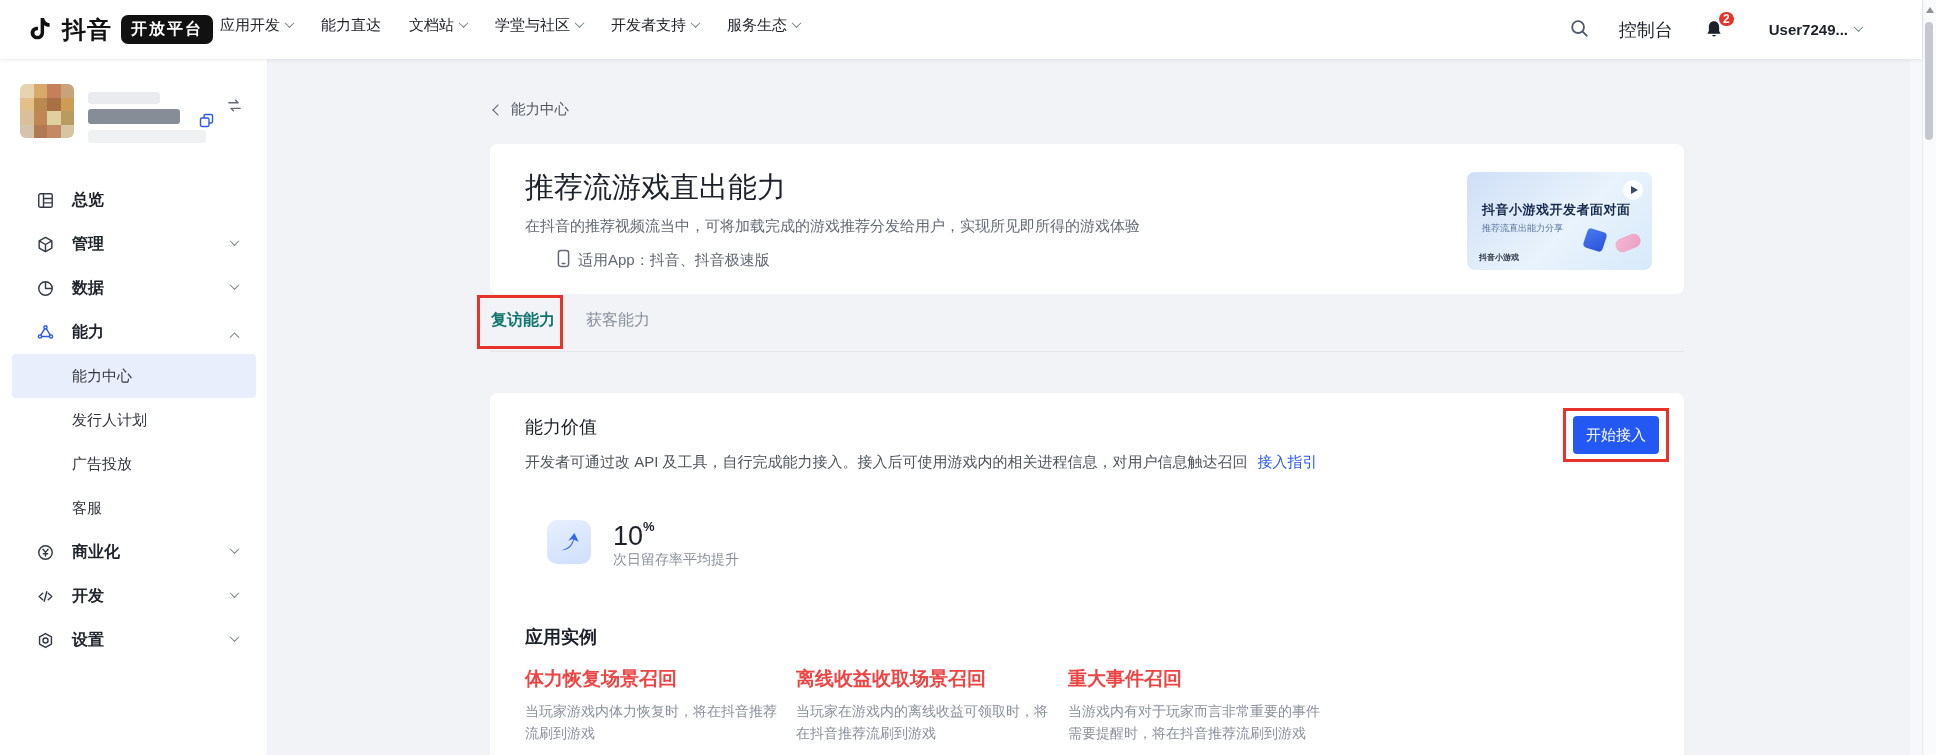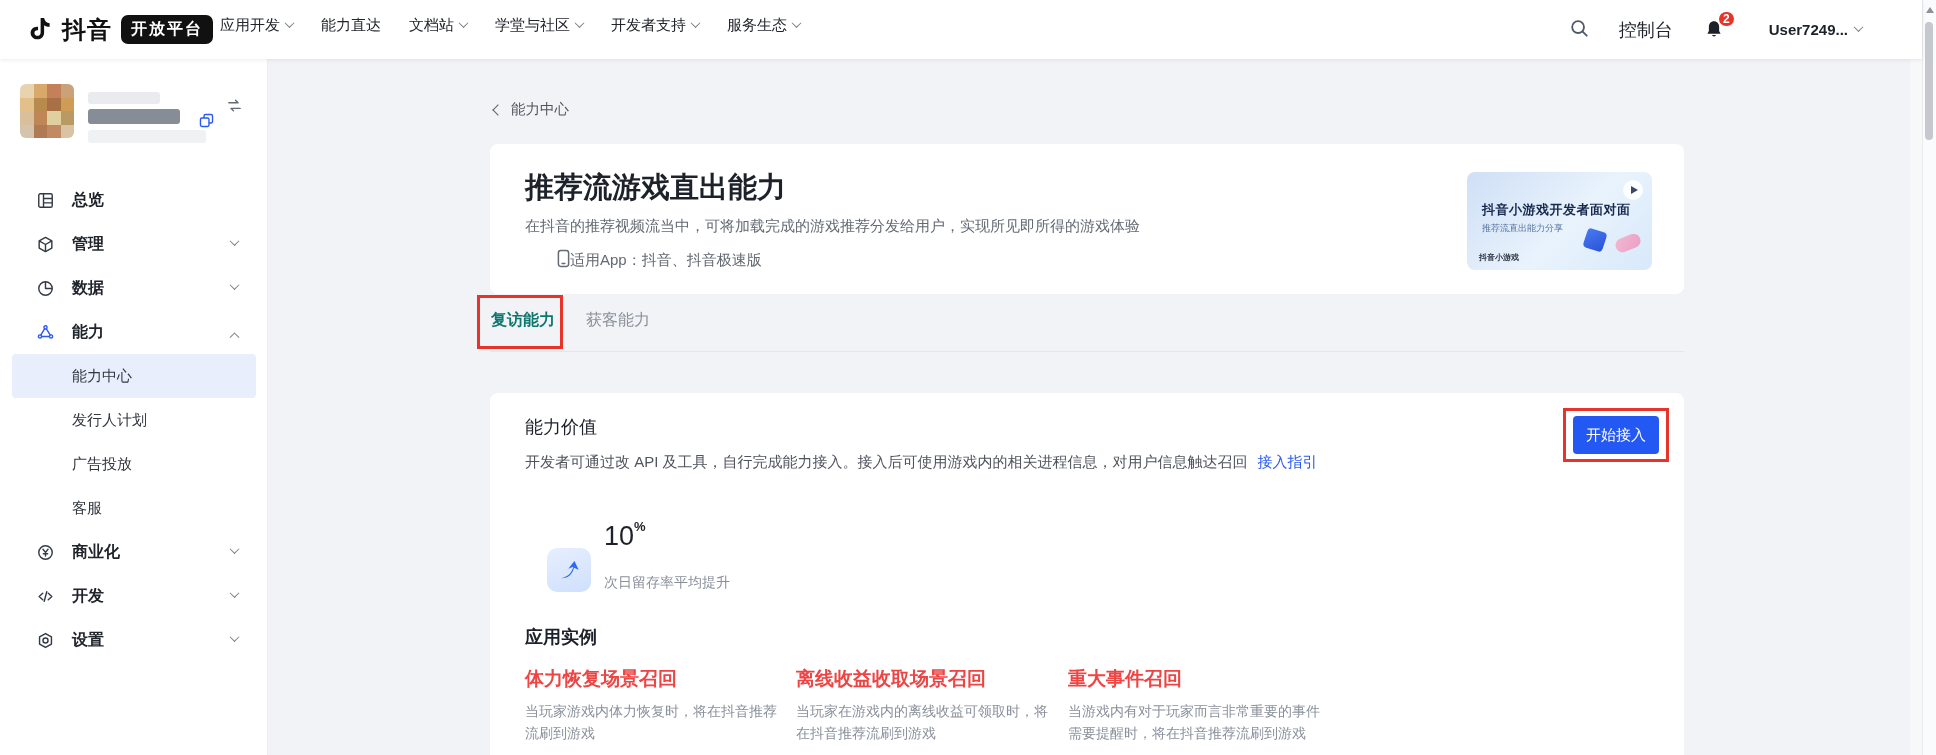--- a/index.html
+++ b/index.html
@@ -47,23 +47,23 @@
   #right-strip { left:1910px; top:59px; width:12px; height:696px; background:#f7f8fa; }
   #scrollbar { left:1922px; top:0; width:14px; height:755px; background:#fafbfc; border-left:1px solid #e9eaec; }
   #sb-arrow { left:1926px; top:7px; width:0; height:0; border-left:4px solid transparent; border-right:4px solid transparent; border-bottom:6px solid #8d9198; }
   #sb-thumb { left:1925px; top:22px; width:8px; height:118px; border-radius:4px; background:#c5c9cf; }
 
   #breadcrumb { left:494px; top:100px; display:flex; align-items:center; gap:9px; cursor:pointer; }
   #breadcrumb .bc-chev { width:8px; height:8px; border-left:1.7px solid #5a6068; border-bottom:1.7px solid #5a6068; transform:rotate(45deg); }
   #breadcrumb .bc-label { font-size:14.5px; color:#50555d; }
 
   #hero-card { left:490px; top:144px; width:1194px; height:150px; background:#fff; border-radius:8px; }
-  #hero-title { left:525px; top:168px; font-size:29px; font-weight:700; color:#1d2129; }
+  #hero-title { left:525px; top:168px; font-size:29px; font-weight:400; color:#1d2129; }
   #hero-desc { left:525px; top:217px; font-size:15px; color:#646a73; }
-  #hero-apps { left:525px; top:249px; display:flex; align-items:center; font-size:15px; color:#646a73;padding-left:32px; }
+  #hero-apps { left:525px; top:249px; display:flex; align-items:center; gap:8px; font-size:15px; color:#646a73;padding-left:32px; }
 
   #banner { left:1467px; top:172px; width:185px; height:98px; border-radius:8px; overflow:hidden; cursor:pointer;
             background:linear-gradient(135deg,#cfdff6 0%,#e9f3fc 55%,#d7e9fa 100%); }
   #banner-title { position:absolute; left:15px; top:29px; font-size:13px; font-weight:800; color:#17294e; letter-spacing:.5px; }
   #banner-sub { position:absolute; left:15px; top:50px; font-size:9px; color:#54729f; }
   #banner-brand { position:absolute; left:12px; bottom:7px; font-size:8px; font-weight:700; color:#2b3342; }
   #banner-play { position:absolute; right:9px; top:8px; width:20px; height:20px; border-radius:50%; background:rgba(255,255,255,.9); display:flex; align-items:center; justify-content:center; }
   #banner-play:after { content:""; width:0; height:0; border-left:7px solid #3a4a66; border-top:4.5px solid transparent; border-bottom:4.5px solid transparent; margin-left:2px; }
   .bn-cube { position:absolute; left:118px; top:58px; width:20px; height:20px; background:linear-gradient(135deg,#4a79f2,#2a53d8); border-radius:4px; transform:rotate(18deg); }
   .bn-pink { position:absolute; left:148px; top:64px; width:26px; height:14px; background:linear-gradient(135deg,#f3b6d2,#eba0c4); border-radius:8px; transform:rotate(-22deg); }
@@ -76,27 +76,27 @@
   .annotation { border:3px solid #e8332a; background:transparent; z-index:40; }
   #anno-tab { left:477px; top:295px; width:86px; height:54px; }
   #anno-cta { left:1563px; top:408px; width:106px; height:54px; }
 
   #cap-card { left:490px; top:393px; width:1194px; height:362px; background:#fff; border-radius:8px 8px 0 0; }
   #cap-heading { left:525px; top:415px; font-size:18px; font-weight:400; color:#1d2129; }
   #cap-desc { left:525px; top:453px; font-size:15px; color:#50555d; }
   #cap-link { color:#2a5af0; margin-left:10px; cursor:pointer; }
   #cta-btn { left:1573px; top:416px; width:86px; height:38px; background:#2458f2; border:none; border-radius:4px; color:#fff; font-size:15px; cursor:pointer; font-family:inherit; }
 
-  .stat { position:absolute; display:flex; gap:13px;align-items:flex-end; }
+  .stat { position:absolute; display:flex; gap:22px; }
   #stat-0 { left:547px; top:520px; }
   #stat-1 { left:796px; top:520px; }
   .stat-icon { width:44px; height:44px; border-radius:10px; background:linear-gradient(160deg,#e7effe,#cfdffd); display:flex; align-items:center; justify-content:center; }
   .stat-num { font-size:27px; font-weight:500; color:#1d2129; line-height:1; }
   .stat-num sup { font-size:13px; font-weight:600; vertical-align:14px; }
-  .stat-cap { font-size:14px; color:#8a909a; margin-top:24px; }
+  .stat-cap { font-size:14px; color:#8a909a; margin-top:1px; }
 
   #ex-heading { left:525px; top:625px; font-size:18px; font-weight:700; color:#1d2129; }
   .ex-col { position:absolute; top:666px; width:258px; }
   #ex-0 { left:525px; } #ex-1 { left:796px; } #ex-2 { left:1068px; }
   .ex-title { font-size:19px; font-weight:700; color:#ef4444; }
   .ex-body { margin-top:9px; font-size:14px; color:#8a909a; line-height:1.55; }
 </style>
 </head>
 <body>
 

